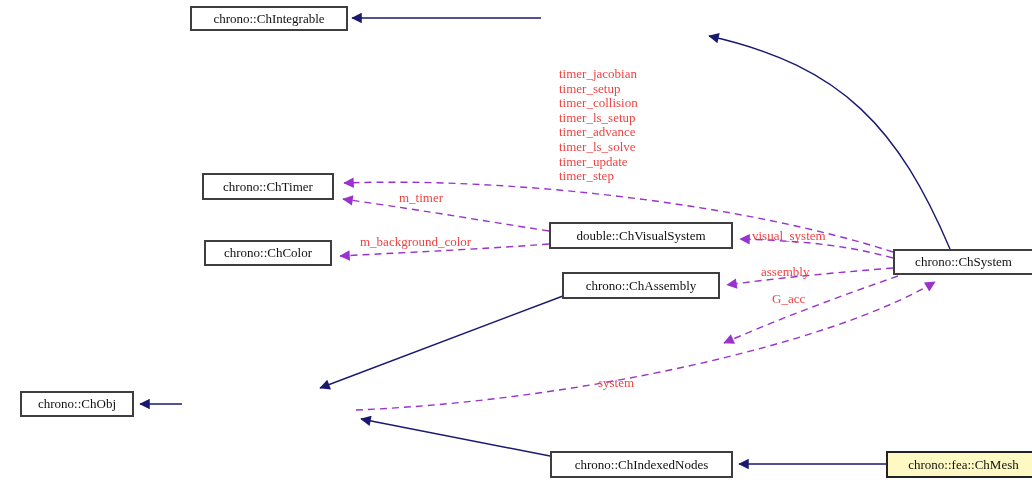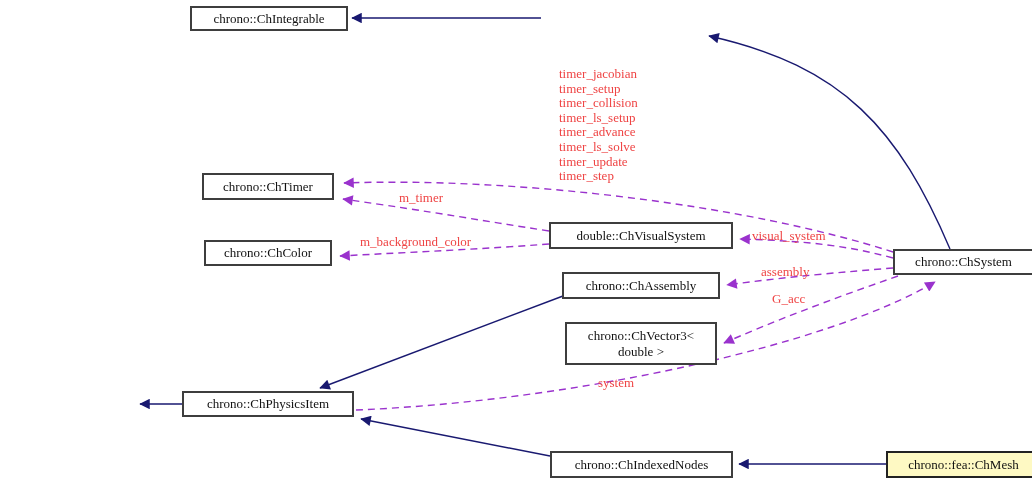--- a/index.html
+++ b/index.html
@@ -85,27 +85,25 @@
 
 
   <div class="node n-timer">chrono::ChTimer</div>
 
   <div class="node n-color">chrono::ChColor</div>
 
   <div class="node n-visualsystem">double::ChVisualSystem</div>
 
   <div class="node n-assembly">chrono::ChAssembly</div>
 
-  <div class="node n-vector3">chrono::ChVector3&lt;
-double &gt;</div>
 
   <div class="node n-system">chrono::ChSystem</div>
 
+  <div class="node n-obj">chrono::ChObj</div>
 
-  <div class="node n-physicsitem">chrono::ChPhysicsItem</div>
 
   <div class="node n-indexednodes">chrono::ChIndexedNodes</div>
 
   <div class="node n-mesh highlight">chrono::fea::ChMesh</div>
 
   <div class="elabel l-timers">timer_jacobian
 timer_setup
 timer_collision
 timer_ls_setup
 timer_advance

